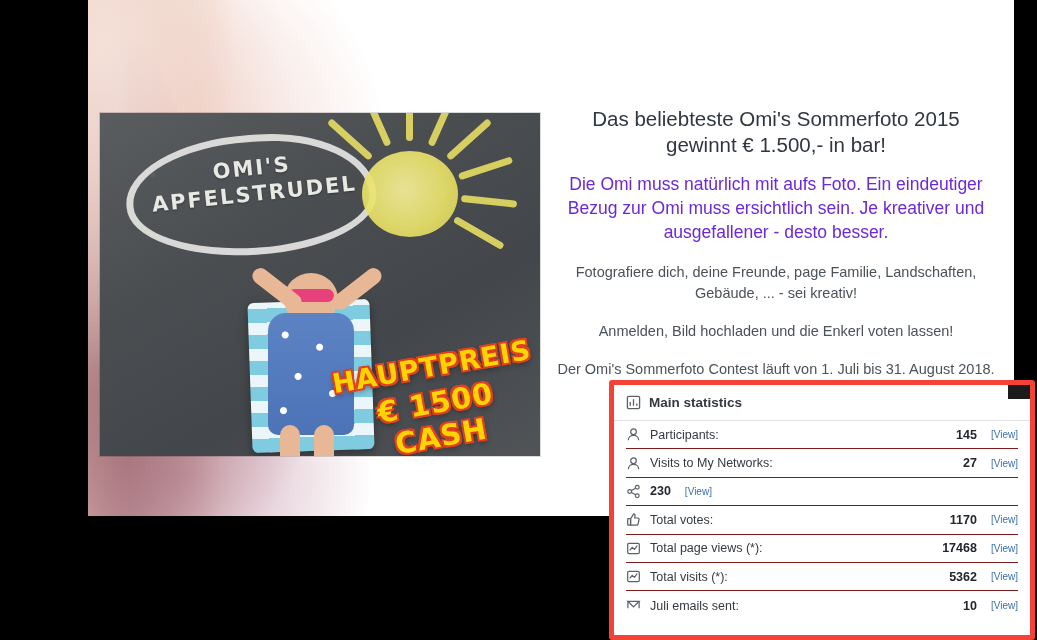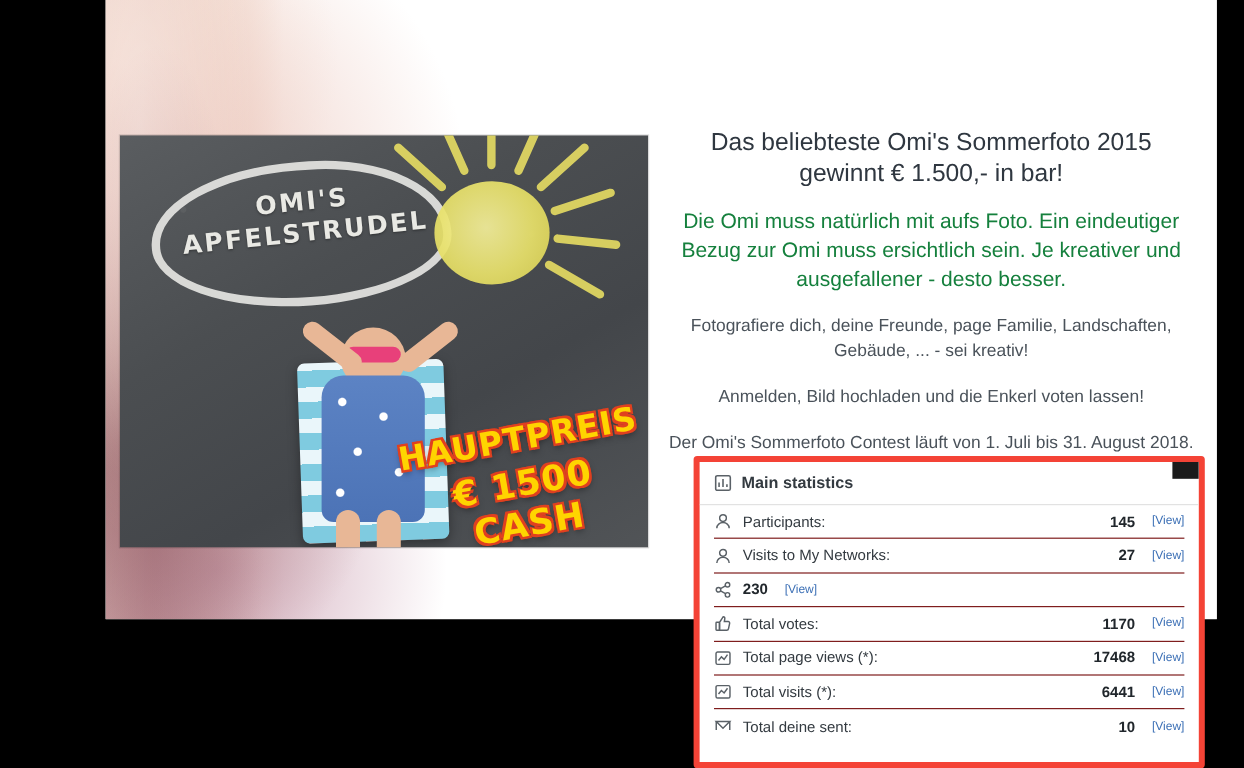--- a/index.html
+++ b/index.html
@@ -159,30 +159,30 @@
   .copy {
     position: absolute;
     left: 468px; top: 106px; width: 440px;
     text-align: center;
     color: #2c3338;
   }
   .copy .h1 {
     font-size: 20.5px; line-height: 26px; color: #2f3740; margin-bottom: 14px;
   }
   .copy .h2 {
-    font-size: 17.5px; line-height: 24px; color: #15803d; margin-bottom: 18px;
+    font-size: 17.5px; line-height: 24px; color: #6d28d9; margin-bottom: 18px;
   }
   .copy .p {
     font-size: 14.5px; line-height: 21px; color: #4a525a; margin-bottom: 17px;
   }
 
   
   .stats {
     position: absolute;
-    left: 578px; top: 380px; width: 426px; height: 260px;
+    left: 609px; top: 380px; width: 426px; height: 260px;
     background: #ffffff;
     border: 5px solid #f44336;
     border-radius: 3px;
     overflow: hidden;
   }
   .stats-head {
     display: flex; align-items: center;
     height: 36px; padding: 0 12px;
     gap: 8px;
     border-bottom: 1px solid #e2e2e2;
@@ -350,33 +350,33 @@
       </div>
 
       <div class="stat-row">
         <span class="ico">
           <svg viewBox="0 0 16 16" fill="none" stroke="currentColor" stroke-width="1.3">
             <rect x="1.8" y="2.5" width="12.4" height="11" rx="1.4"></rect>
             <polyline points="4,10 6.6,6.8 9,9 12,4.8"></polyline>
           </svg>
         </span>
         <span class="stat-label">Total visits (*):</span>
-        <span class="stat-value">6441</span>
+        <span class="stat-value">5362</span>
         <span class="stat-view">[View]</span>
       </div>
 
       <div class="stat-row">
         <span class="ico">
           <svg viewBox="0 0 16 16" fill="none" stroke="currentColor" stroke-width="1.3">
             <path d="M2 3.5h12L8 9.5 2 3.5z"></path>
               <path d="M2 3.5v7.5"></path>
               <path d="M14 3.5v7.5"></path>
           </svg>
         </span>
-        <span class="stat-label">Total deine sent:</span>
+        <span class="stat-label">Juli emails sent:</span>
         <span class="stat-value">10</span>
         <span class="stat-view">[View]</span>
       </div>
 
     </div>
   </div>
 
 </div>
 
 </body></html>

